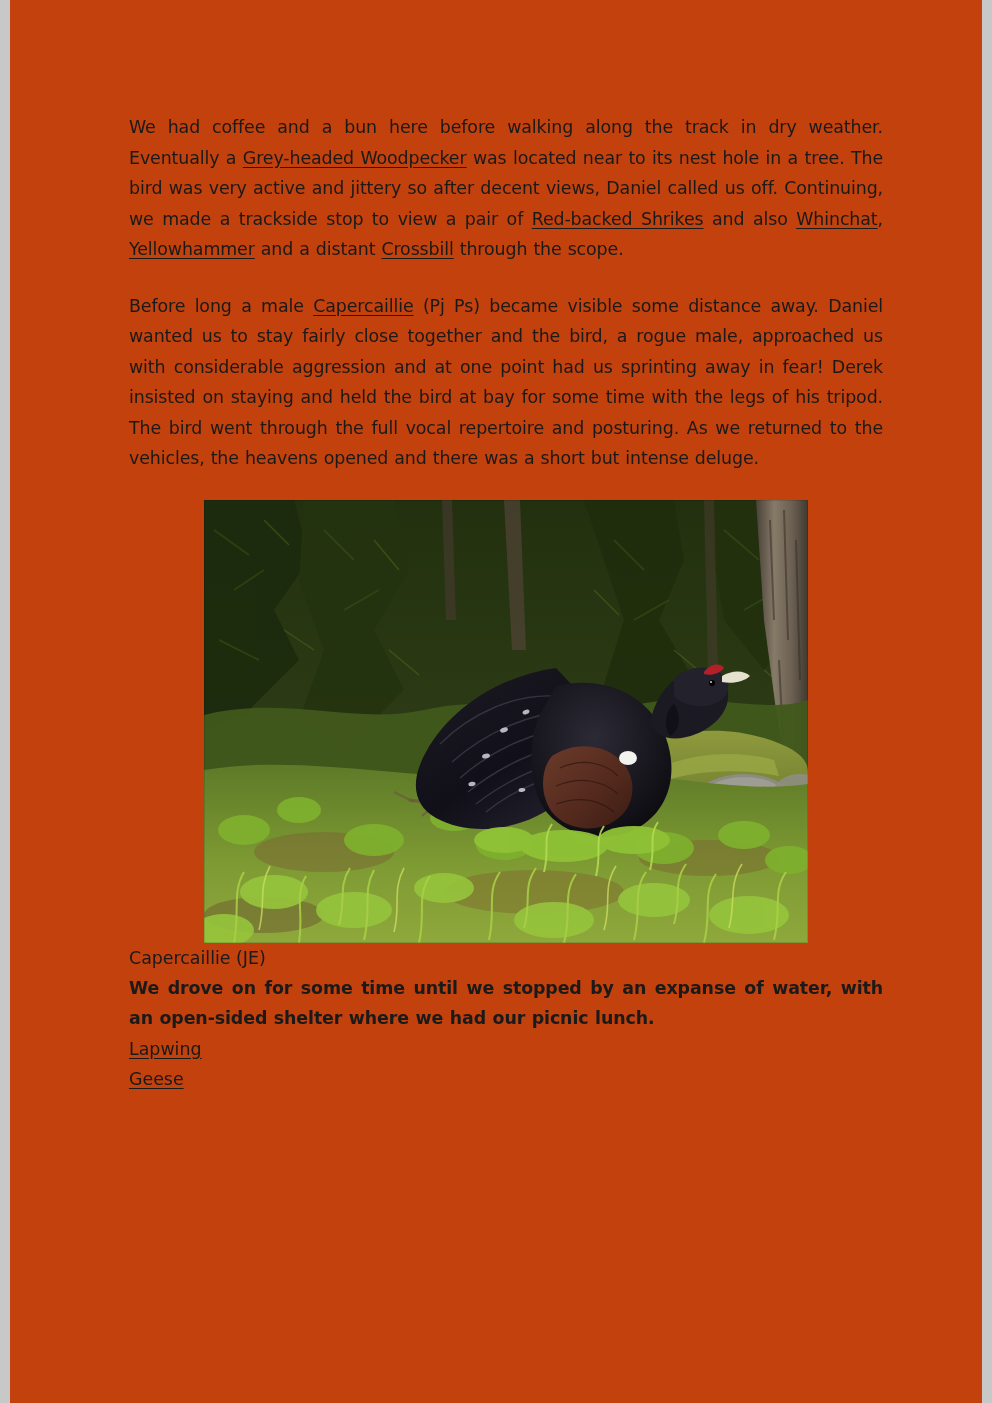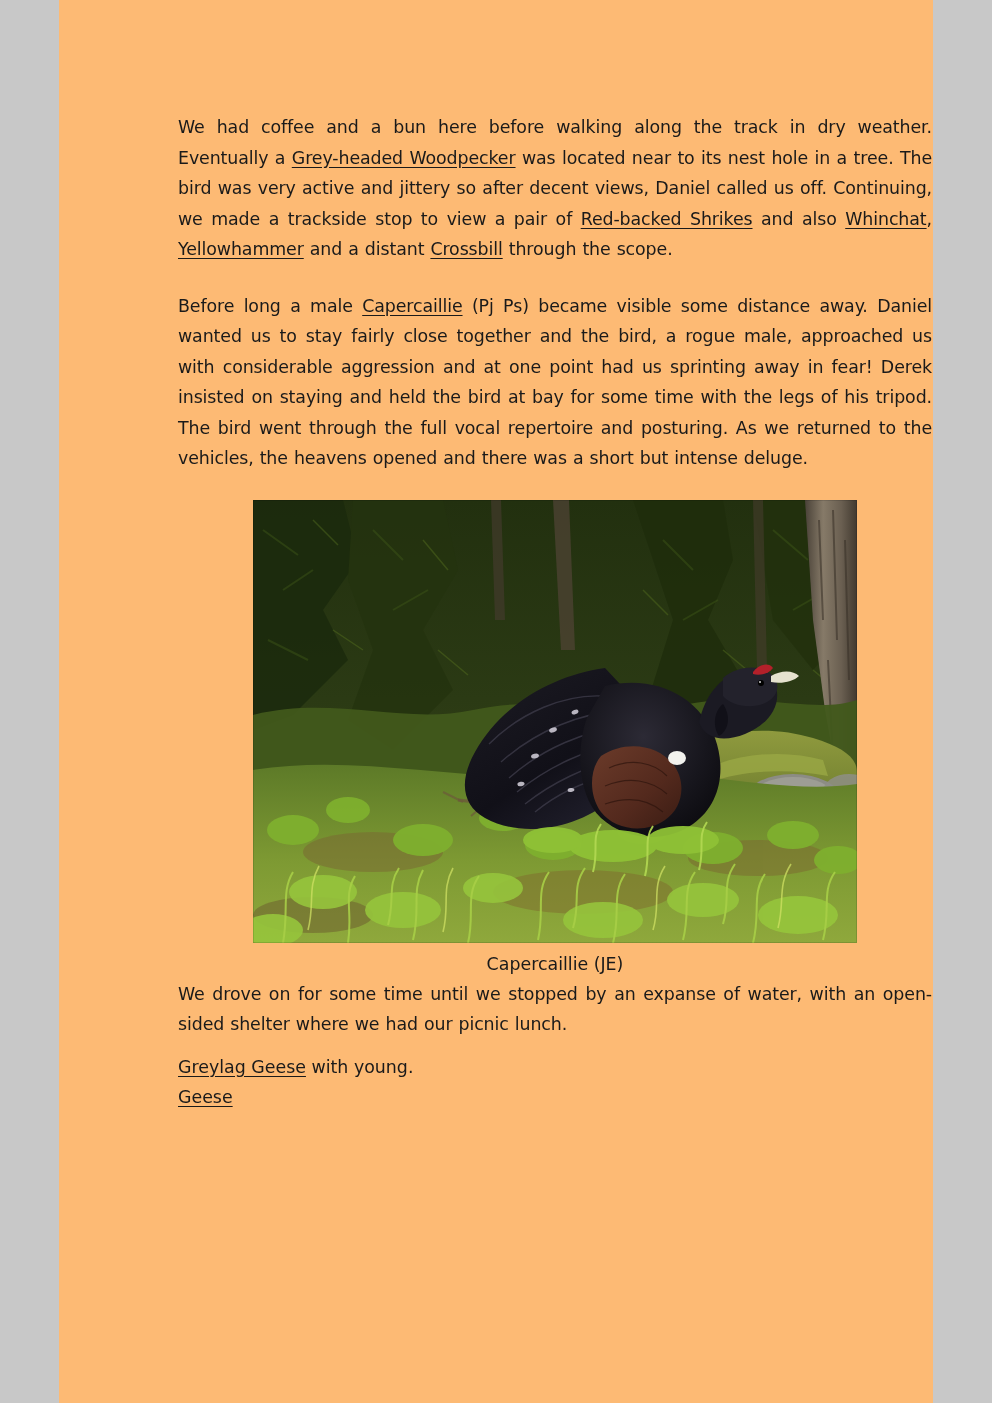--- a/index.html
+++ b/index.html
@@ -4,23 +4,23 @@
 <style>
   html, body {
     margin: 0;
     padding: 0;
     background: #c8c8c8;
   }
   body {
     font-family: "Liberation Sans", sans-serif;
   }
   .page {
-    width: 874px;
+    width: 972px;
     height: 1403px;
-    background: #fdba74;
+    background: #c2410c;
     position: relative;
     margin: 0 auto;
     overflow: hidden;
     box-sizing: border-box;
   }
   .content {
     position: absolute;
     left: 119px;
     top: 112px;
     width: 754px;
@@ -30,21 +30,22 @@
     font-size: 17.4px;
     line-height: 30.5px;
     color: #1a1a1a;
     margin: 0 0 26px 0;
     text-align: justify;
     text-justify: inter-word;
     letter-spacing: -0.1px;
     word-spacing: 0.6px;
   }
   p.para.tight {
-    margin-bottom: 12px;
+    margin-bottom: 0;
+    font-weight: bold;
   }
   .u {
     text-decoration: underline;
     text-underline-offset: 3px;
   }
   .figure {
     margin: 0;
     padding: 0;
     text-align: center;
   }
@@ -57,22 +58,21 @@
     overflow: hidden;
     border: 0;
     background: #213015;
   }
   .photo svg { display: block; }
   .caption {
     font-family: "DejaVu Sans", sans-serif;
     font-size: 17.4px;
     line-height: 30px;
     color: #1a1a1a;
-    text-align: center;
-    margin-top: 6px;
+    text-align: left;
   }
   .after {
     margin-top: 26px;
   }
   .listline {
     font-family: "DejaVu Sans", sans-serif;
     font-size: 17.4px;
     line-height: 30.5px;
     color: #1a1a1a;
     margin: 0;
@@ -271,17 +271,17 @@
             <path d="M446,370 C452,348 444,336 454,322"></path>
           </g>
 
           <rect x="0" y="0" width="604" height="443" fill="none" stroke="#000000" stroke-opacity="0.12" stroke-width="2"></rect>
         </svg>
       </div>
       <figcaption class="caption">Capercaillie (JE)</figcaption>
     </figure>
 
     <p class="para tight after"><span>We drove on for some time until we stopped by an expanse of water, with an open-sided shelter where we had our picnic lunch.</span></p>
-    <p class="listline"><span class="u">Greylag Geese</span><span> with young.</span></p>
+    <p class="listline"><span class="u">Lapwing</span></p>
     <p class="listline"><span class="u">Geese</span></p>
 
   </div>
 </div>
 
 </body></html>

